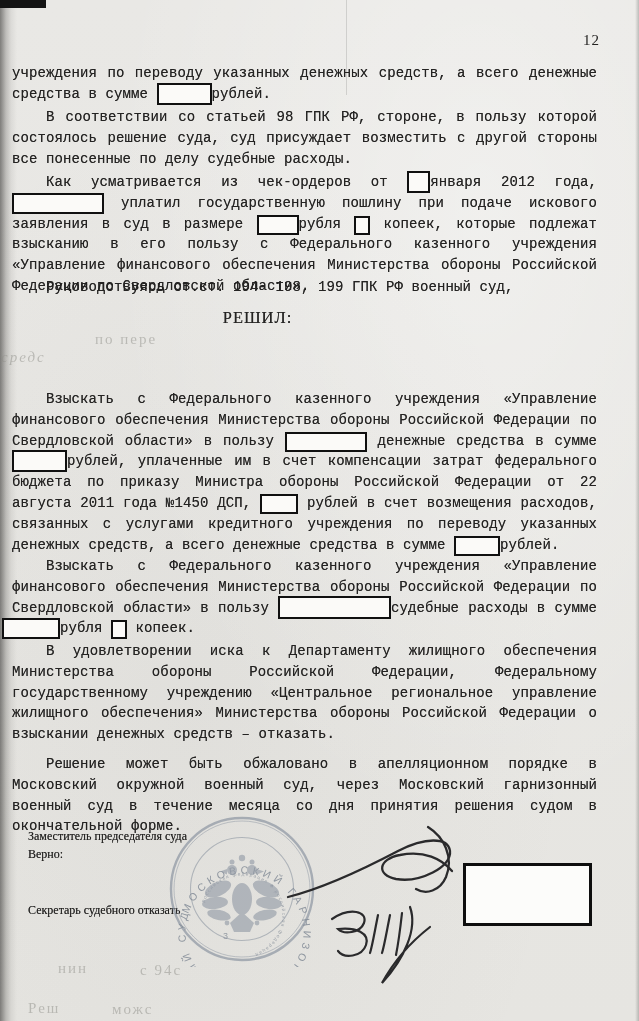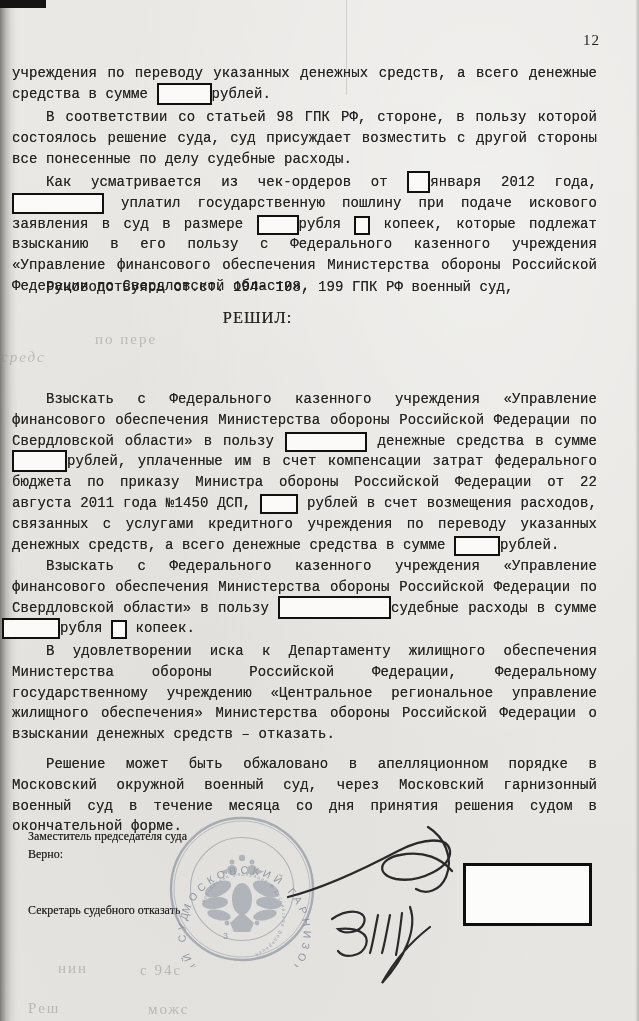--- a/index.html
+++ b/index.html
@@ -72,21 +72,21 @@
 
   <div class="closing-line cl-verno">Верно:</div>
   <div class="closing-line cl-deputy">Заместитель председателя суда</div>
   <div class="closing-line cl-secretary">Секретарь судебного отказать</div>
 
   <div class="ghost" style="left:95px;top:331px;">по пере</div>
   <div class="ghost" style="left:1px;top:349px;font-style:italic;">средс</div>
   <div class="ghost" style="left:58px;top:960px;">нин</div>
   <div class="ghost" style="left:140px;top:962px;">с 94с</div>
   <div class="ghost" style="left:28px;top:1000px;">Реш</div>
-  <div class="ghost" style="left:112px;top:1001px;margin-left:36px;">можс</div>
+  <div class="ghost" style="left:112px;top:1001px;">можс</div>
 
   <svg class="seal-svg" width="154" height="154" viewBox="0 0 154 154">
     <defs>
       <filter id="blur1">
           <feGaussianBlur stdDeviation="0.55"></feGaussianBlur>
         </filter>
       <path id="ringPath" d="M 22.5,100.9 A 59,59 0 1 1 22.4,101.2" fill="none"></path>
       <path id="innerPath" d="M 38.4,89.7 A 40,40 0 1 1 38.3,90.0" fill="none"></path>
     </defs>
     <g stroke="#8a93a0" fill="none">

